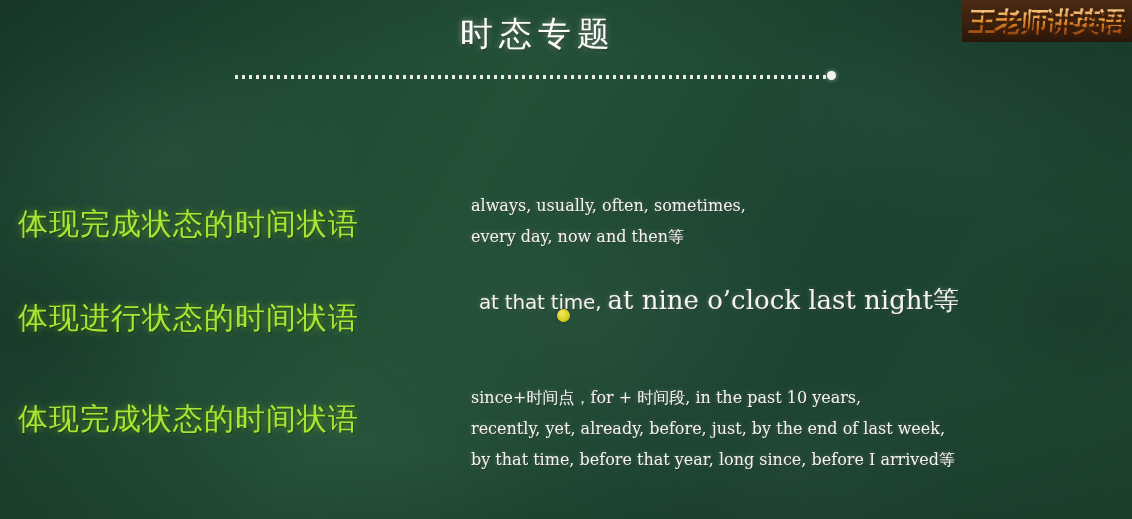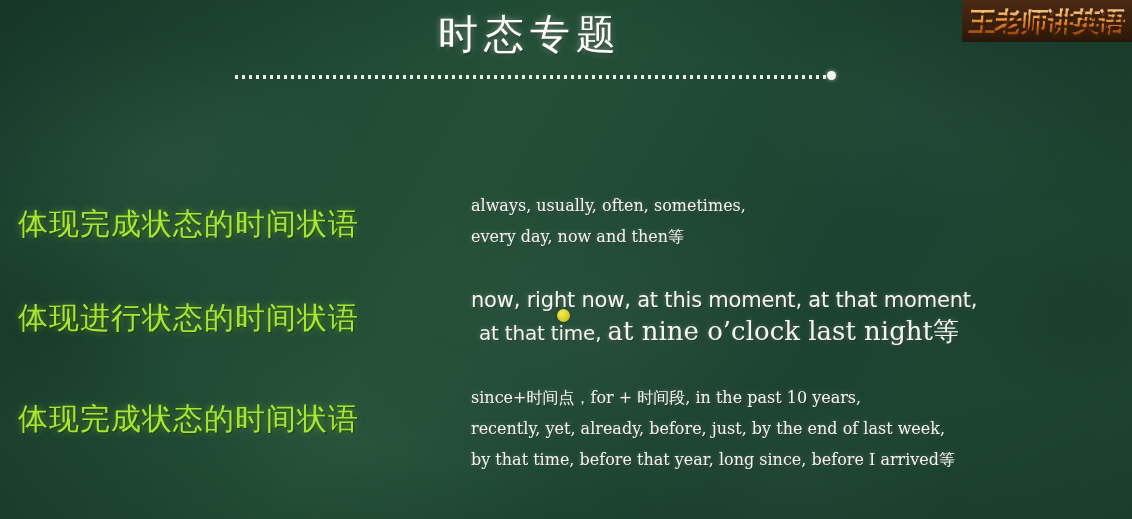--- a/index.html
+++ b/index.html
@@ -65,26 +65,27 @@
   }
 
   
   .title {
     position: absolute;
     top: 10px;
     left: 0;
     width: 1060px;
     text-align: center;
     font-family: "DejaVu Serif", serif;
-    font-size: 40px;
+    font-size: 33px;
     line-height: 48px;
     letter-spacing: 6px;
     color: #fdfdf8;
     text-shadow: 0 0 6px rgba(255,255,255,0.45), 1px 2px 3px rgba(0,0,0,0.55);
     z-index: 3;
+    padding-left: 8px;
   }
 
   
   .divider-wrap {
     position: absolute;
     top: 71px;
     left: 235px;
     width: 600px;
     height: 12px;
     z-index: 3;
@@ -212,21 +213,20 @@
     <div class="row-label">体现完成状态的时间状语</div>
     <div class="row-content">
       <div class="serif-line">always, usually, often, sometimes,</div>
       <div class="serif-line">every day, now and then等</div>
     </div>
   </div>
 
   <div class="row" id="row-2">
     <div class="row-label">体现进行状态的时间状语</div>
     <div class="row-content">
-      <div class="sans-line">now, right now, at this moment, at that moment,</div>
       <div class="mixed-line"><span class="seg-sans">at that time,  </span><span class="seg-serif">at nine o’clock last night等</span></div>
     </div>
   </div>
 
   <div class="row" id="row-3">
     <div class="row-label">体现完成状态的时间状语</div>
     <div class="row-content">
       <div class="serif-line">since+时间点，for + 时间段, in the past 10 years,</div>
       <div class="serif-line">recently, yet, already, before, just, by the end of last week,</div>
       <div class="serif-line">by that time, before that year, long since, before I arrived等</div>

